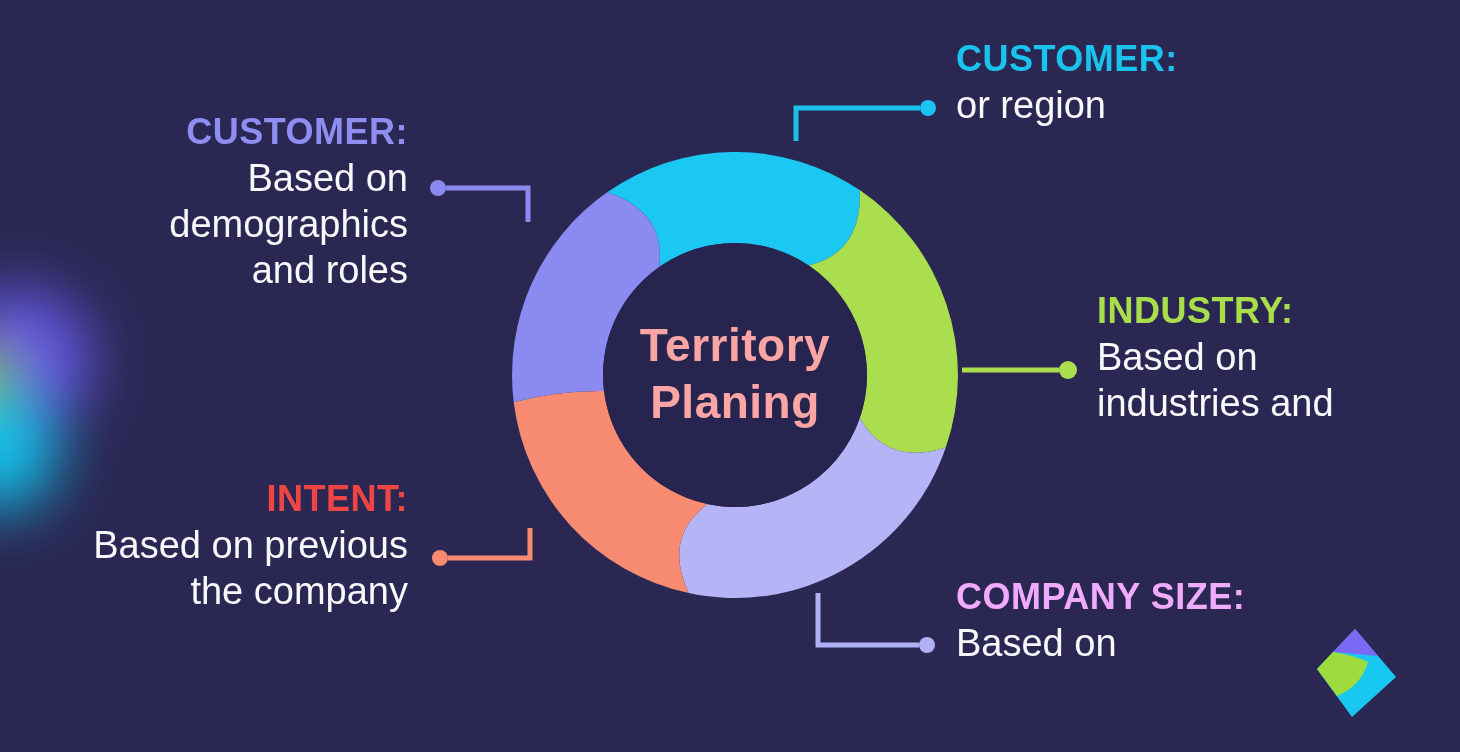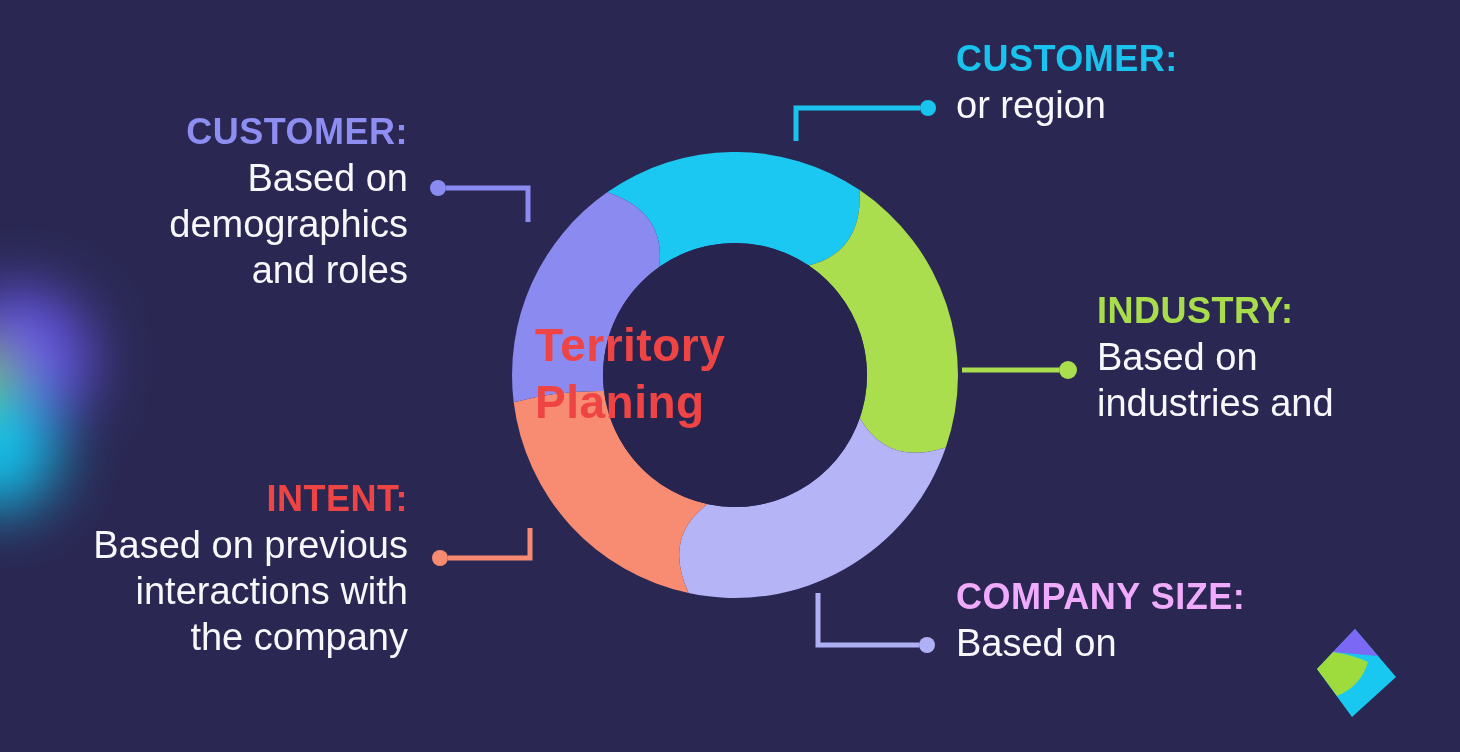--- a/index.html
+++ b/index.html
@@ -27,22 +27,22 @@
     font-size:36px;
     letter-spacing:.5px;
   }
   .label-block.right{text-align:right;}
   .label-block.left{text-align:left;}
 
   
   #donut-title{
     position:absolute;
     left:535px;top:317px;width:400px;
-    text-align:left;
-    color:#ef4444;
+    text-align:center;
+    color:#fca5a5;
     font-size:46px;
     font-weight:700;
     line-height:57px;
     letter-spacing:.5px;
   }
 
   
   #blob{
     position:absolute;
     left:-80px;top:250px;width:260px;height:260px;
@@ -127,21 +127,20 @@
   </div>
 
   <div class="label-block left" style="left:956px;top:574px">
     <div class="heading" style="color:#f0abfc">COMPANY SIZE:</div>
     <div>Based on</div>
   </div>
 
   <div class="label-block right" style="right:1052px;top:476px">
     <div class="heading" style="color:#ef4444">INTENT:</div>
     <div>Based on previous</div>
-    <div>interactions with</div>
     <div>the company</div>
   </div>
 
   <svg class="abs" style="left:1313px;top:622px" width="90" height="96" viewBox="0 0 90 96">
     <path d="M42 7 L83 55 L39 95 L4 47 Z" fill="#18c8f0"></path>
     <path d="M20 30 Q 40 33 55 40 Q 48 64 24 74 L4 47 Z" fill="#9edc3e"></path>
     <path d="M42 7 L65 34 Q 42 32 20 30 Z" fill="#7b68f5"></path>
   </svg>
 
 </div>

